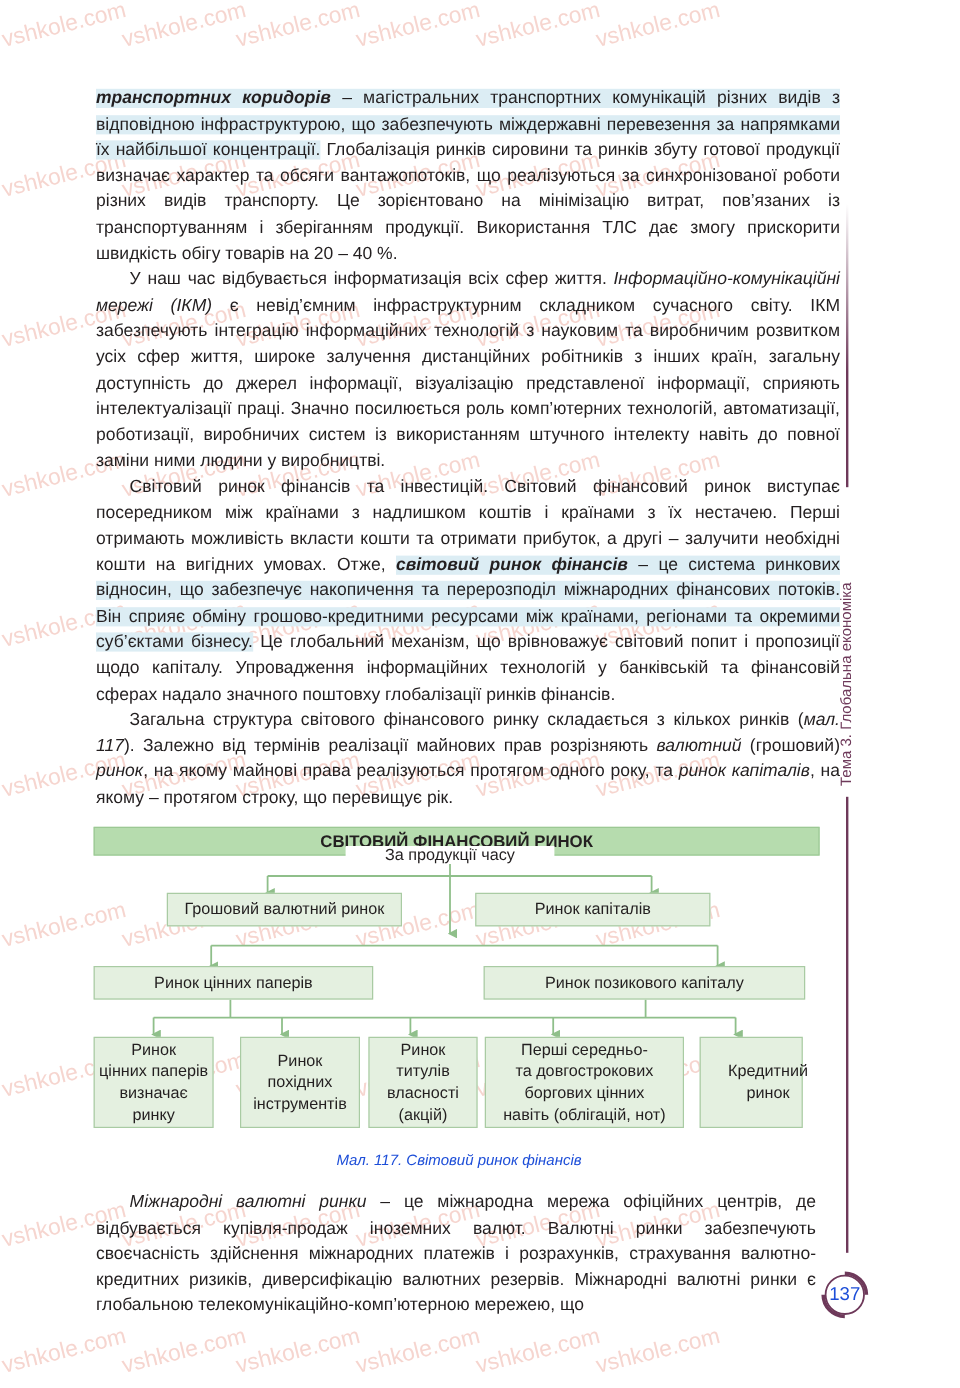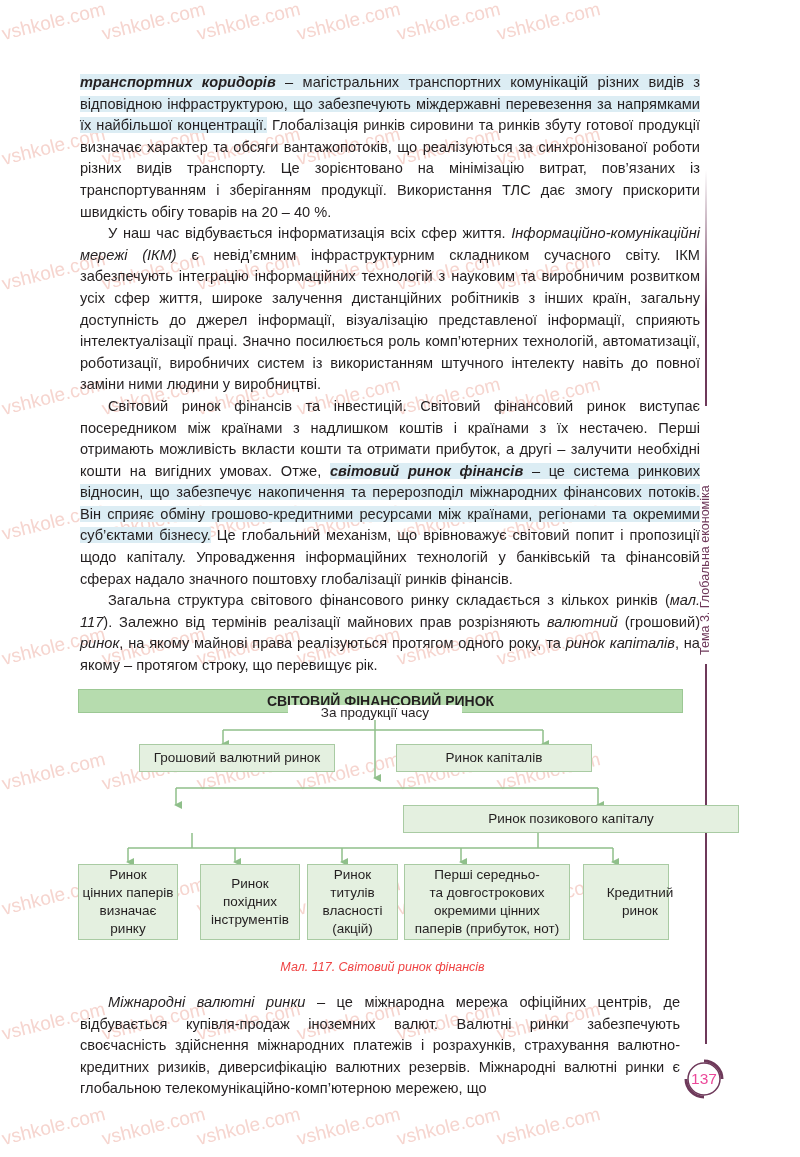--- a/index.html
+++ b/index.html
@@ -36,38 +36,38 @@
   }
   .side-label {
     position:absolute; left:698px; top:655px; transform:rotate(-90deg); transform-origin:left top;
     font-size:12.5px; color:#6e395a; white-space:nowrap; width:245px;
   }
   .pagenum {
     position:absolute; left:683px; top:1058px; width:42px; height:42px;
   }
   .pagenum-text {
     position:absolute; left:0; top:0; width:42px; height:42px; line-height:42px;
-    text-align:center; font-size:15.5px; color:#ec4899;
+    text-align:center; font-size:15.5px; color:#1d4ed8;
   }
   
   .diagram { position:absolute; left:78px; top:678px; width:605px; height:270px; z-index:1; }
   .dbox {
     position:absolute; background:#e4f0e0; border:1.5px solid #a9cba3;
     display:flex; align-items:center; justify-content:center; text-align:center;
     font-size:13.5px; line-height:18px; color:#231f20; box-sizing:border-box;
   }
   .dtitle {
     position:absolute; left:0; top:0; width:605px; height:24px; background:#b6dcae;
     border:1px solid #9cc894; box-sizing:border-box; text-align:center; font-weight:bold;
     font-size:14px; line-height:22px;margin-top:11px;
   }
   .dlabel { position:absolute; font-size:13.5px; text-align:center; background:#fff; padding:0 6px; }
   .caption {
     position:absolute; left:80px; top:960px; width:605px; text-align:center;
-    font-style:italic; font-size:12.5px; color:#ef4444; z-index:1;
+    font-style:italic; font-size:12.5px; color:#1d4ed8; z-index:1;
   }
   .page2 { position:absolute; left:80px; top:992px; width:600px; z-index:1; }
 </style>
 </head>
 <body>
 
 <div class="watermarks" id="wm">
     <div class="wm" style="left: 5px; top: 23px;">vshkole.com</div>
     <div class="wm" style="left: 105px; top: 23px;">vshkole.com</div>
     <div class="wm" style="left: 200px; top: 23px;">vshkole.com</div>
@@ -175,21 +175,22 @@
     </g>
   </svg>
 
   <div class="dtitle">СВІТОВИЙ ФІНАНСОВИЙ РИНОК</div>
   <div class="dlabel" style="left:210px;top:27px;width:162px;">За продукції часу</div>
 
   <div class="dbox" style="left:61px;top:66px;width:196px;height:28px;">Грошовий валютний ринок</div>
   <div class="dbox" style="left:318px;top:66px;width:196px;height:28px;">Ринок капіталів</div>
 
 
-  <div class="dbox" style="left:325px;top:127px;width:336px;height:28px;">Ринок позикового капіталу</div>
+  <div class="dbox" style="left:0;top:127px;width:233px;height:28px;">Ринок цінних паперів</div>
+  <div class="dbox" style="left:325px;top:127px;width:268px;height:28px;">Ринок позикового капіталу</div>
 
   <div class="dbox" style="left:0;top:186px;width:100px;height:76px;">
     <div>
       <div>Ринок</div>
       <div>цінних паперів</div>
       <div>визначає</div>
       <div>ринку</div>
     </div>
   </div>
   <div class="dbox" style="left:122px;top:186px;width:100px;height:76px;">
@@ -204,22 +205,22 @@
       <div>Ринок</div>
       <div>титулів</div>
       <div>власності</div>
       <div>(акцій)</div>
     </div>
   </div>
   <div class="dbox" style="left:326px;top:186px;width:166px;height:76px;">
     <div>
       <div>Перші середньо-</div>
       <div>та довгострокових</div>
-      <div>окремими цінних</div>
-      <div>паперів (прибуток, нот)</div>
+      <div>боргових цінних</div>
+      <div>навіть (облігацій, нот)</div>
     </div>
   </div>
   <div class="dbox" style="left:505px;top:186px;width:86px;height:76px;padding-left:28px;">
     <div>
       <div>Кредитний</div>
       <div>ринок</div>
     </div>
   </div>
 </div>
 

